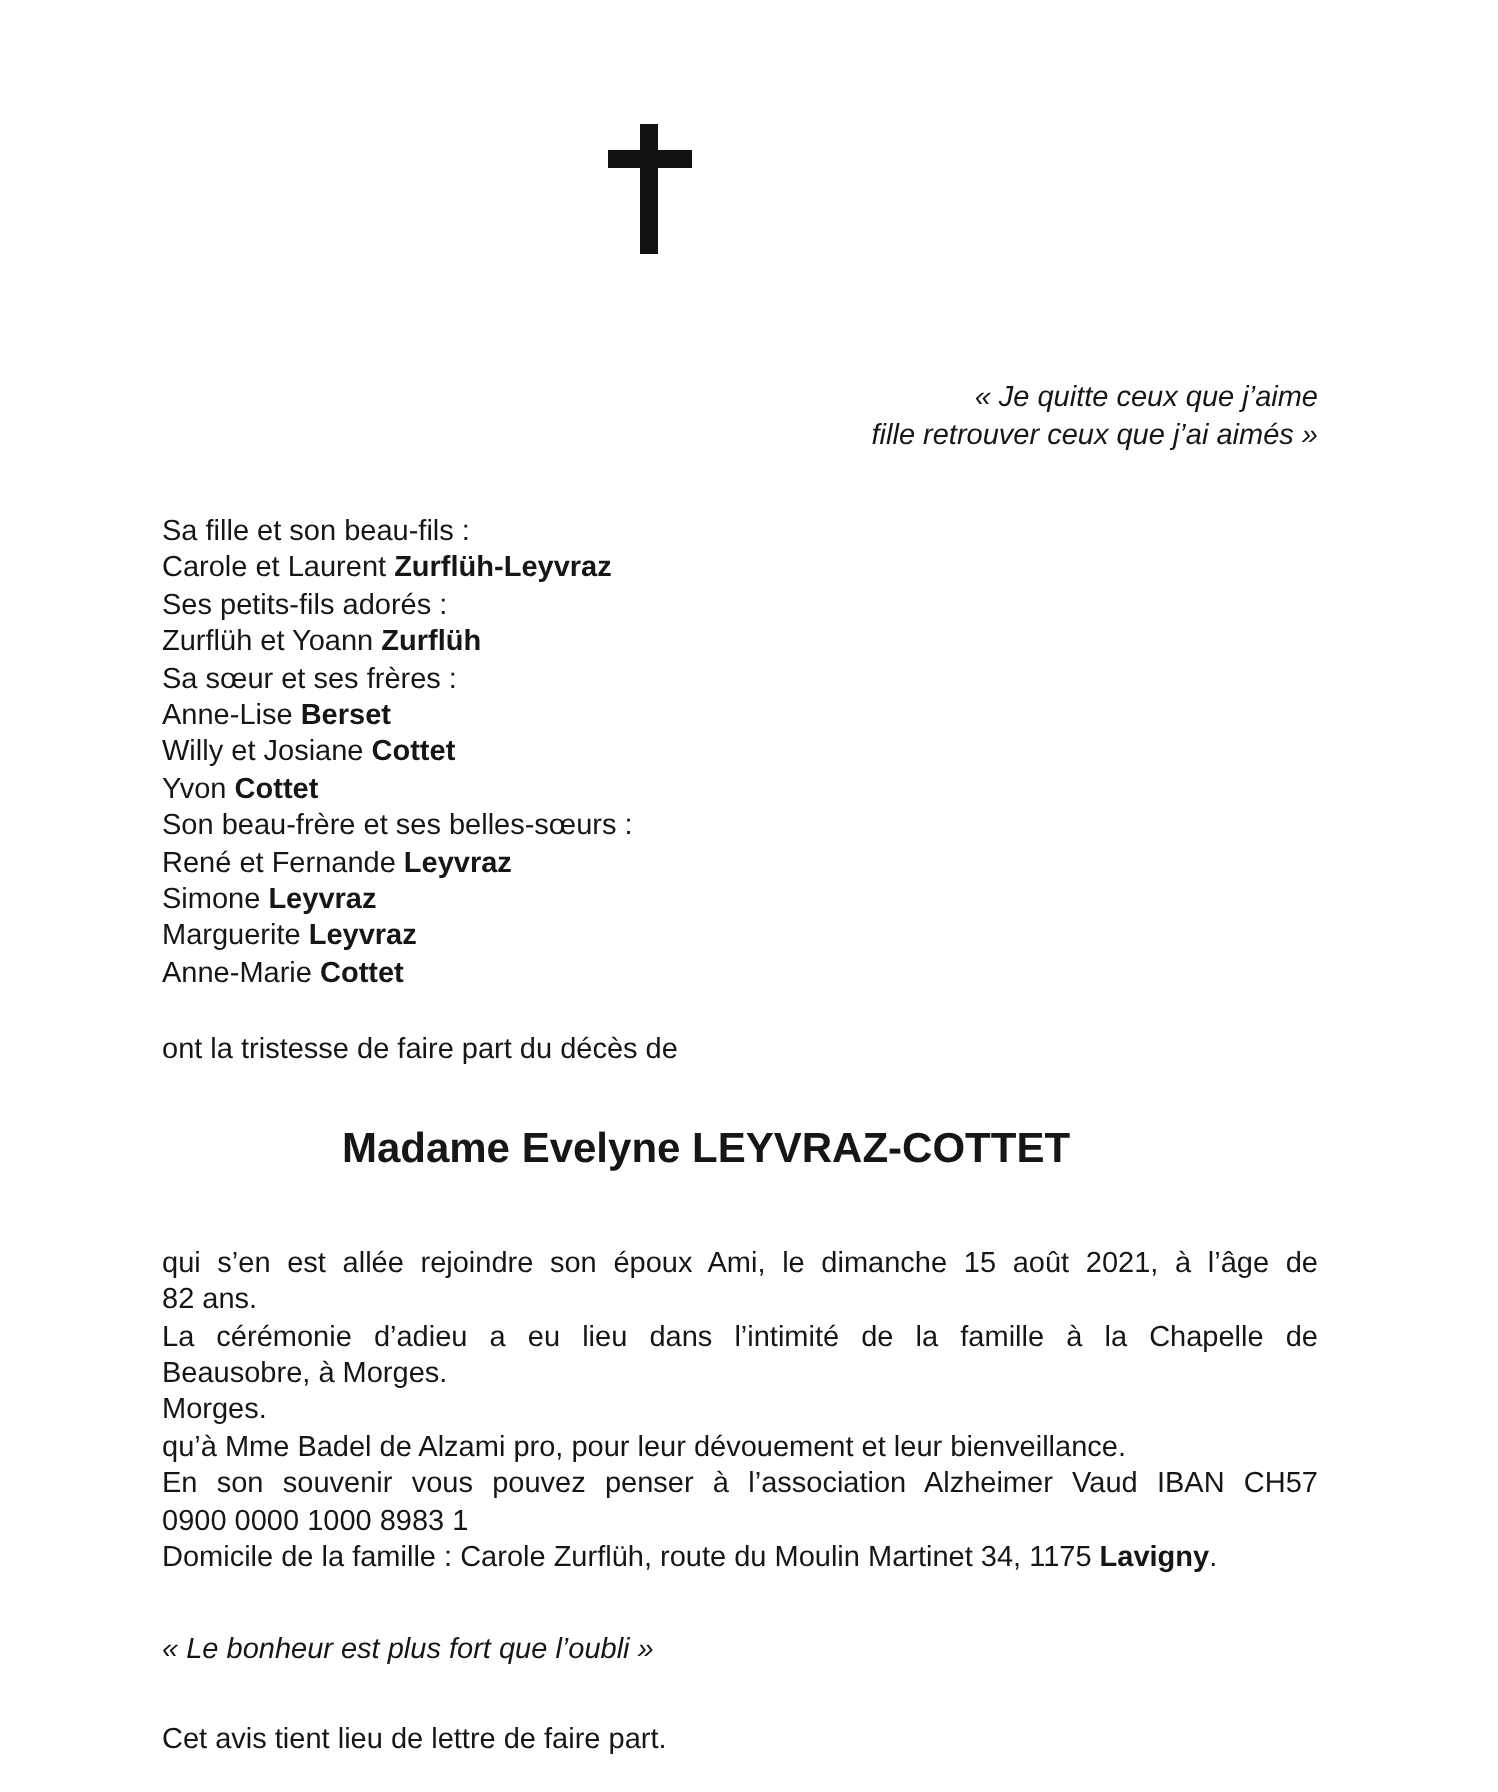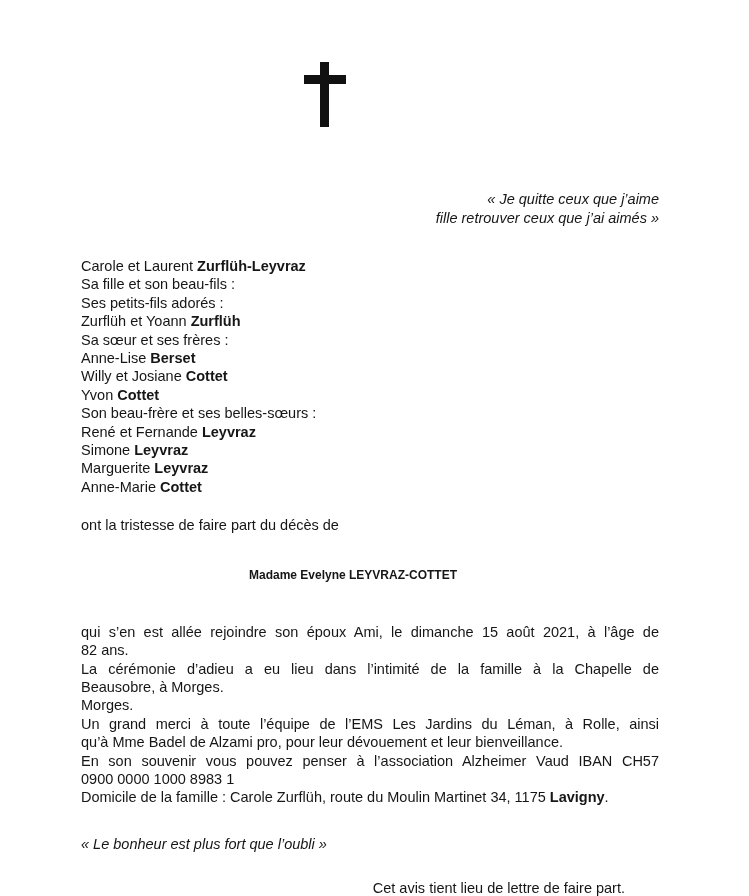--- a/index.html
+++ b/index.html
@@ -27,40 +27,40 @@
     line-height: 19px;
   }
 
   .family { margin-top: 29px; line-height: 18.4px; }
   .family .fline { min-height: 18.4px; }
 
   .intro { margin: 20px 0 0 0; line-height: 18.4px; }
 
   .title {
     margin: 28px 34px 0 0;
-    font-size: 12px;
+    font-size: 21px;
     font-weight: bold;
     text-align: center;
     line-height: 24px;
   }
 
   .bodytext { margin-top: 36px; line-height: 18.4px; }
   .bodytext .line { min-height: 18.4px; }
   .bodytext .just { text-align: justify; text-align-last: justify; }
 
   .closing-quote {
     margin-top: 28px;
     font-style: italic;
     text-align: left;
     line-height: 18.4px;
   }
 
   .closing-note {
     margin: 26px 34px 0 0;
-    text-align: right;
+    text-align: left;
     line-height: 18.4px;
   }
 
   b, .seg-bold { font-weight: bold; }
 </style>
 </head>
 <body>
 
 <div class="page">
 
@@ -70,22 +70,22 @@
   </div>
 
   <div class="column">
 
     <div class="opening-quote">
       <div>« Je quitte ceux que j’aime</div>
       <div>fille retrouver ceux que j’ai aimés »</div>
     </div>
 
     <div class="family">
+      <div class="fline"><span>Sa fille et son beau-fils :</span></div>
       <div class="fline"><span>Carole et Laurent </span><span class="seg-bold">Zurflüh-Leyvraz</span></div>
-      <div class="fline"><span>Sa fille et son beau-fils :</span></div>
       <div class="fline"><span>Ses petits-fils adorés :</span></div>
       <div class="fline"><span>Zurflüh et Yoann </span><span class="seg-bold">Zurflüh</span></div>
       <div class="fline"><span>Sa sœur et ses frères :</span></div>
       <div class="fline"><span>Anne-Lise </span><span class="seg-bold">Berset</span></div>
       <div class="fline"><span>Willy et Josiane </span><span class="seg-bold">Cottet</span></div>
       <div class="fline"><span>Yvon </span><span class="seg-bold">Cottet</span></div>
       <div class="fline"><span>Son beau-frère et ses belles-sœurs :</span></div>
       <div class="fline"><span>René et Fernande </span><span class="seg-bold">Leyvraz</span></div>
       <div class="fline"><span>Simone </span><span class="seg-bold">Leyvraz</span></div>
       <div class="fline"><span>Marguerite </span><span class="seg-bold">Leyvraz</span></div>
@@ -95,21 +95,20 @@
     <p class="intro">ont la tristesse de faire part du décès de</p>
 
     <h1 class="title">Madame Evelyne LEYVRAZ-COTTET</h1>
 
     <div class="bodytext">
       <div class="line just"><span>qui s’en est allée rejoindre son époux Ami, le dimanche 15 août 2021, à l’âge de</span></div>
       <div class="line"><span>82 ans.</span></div>
       <div class="line just"><span>La cérémonie d’adieu a eu lieu dans l’intimité de la famille à la Chapelle de</span></div>
       <div class="line"><span>Beausobre, à Morges.</span></div>
       <div class="line"><span>Morges.</span></div>
-      <div class="line just"><span>Un grand merci à toute l’équipe de l’EMS Les Jardins du Léman, à Rolle, ainsi</span></div>
       <div class="line"><span>qu’à Mme Badel de Alzami pro, pour leur dévouement et leur bienveillance.</span></div>
       <div class="line just"><span>En son souvenir vous pouvez penser à l’association Alzheimer Vaud IBAN CH57</span></div>
       <div class="line"><span>0900 0000 1000 8983 1</span></div>
       <div class="line"><span>Domicile de la famille : Carole Zurflüh, route du Moulin Martinet 34, 1175 </span><span class="seg-bold">Lavigny</span><span>.</span></div>
     </div>
 
     <div class="closing-quote">« Le bonheur est plus fort que l’oubli »</div>
 
     <div class="closing-note">Cet avis tient lieu de lettre de faire part.</div>
 

